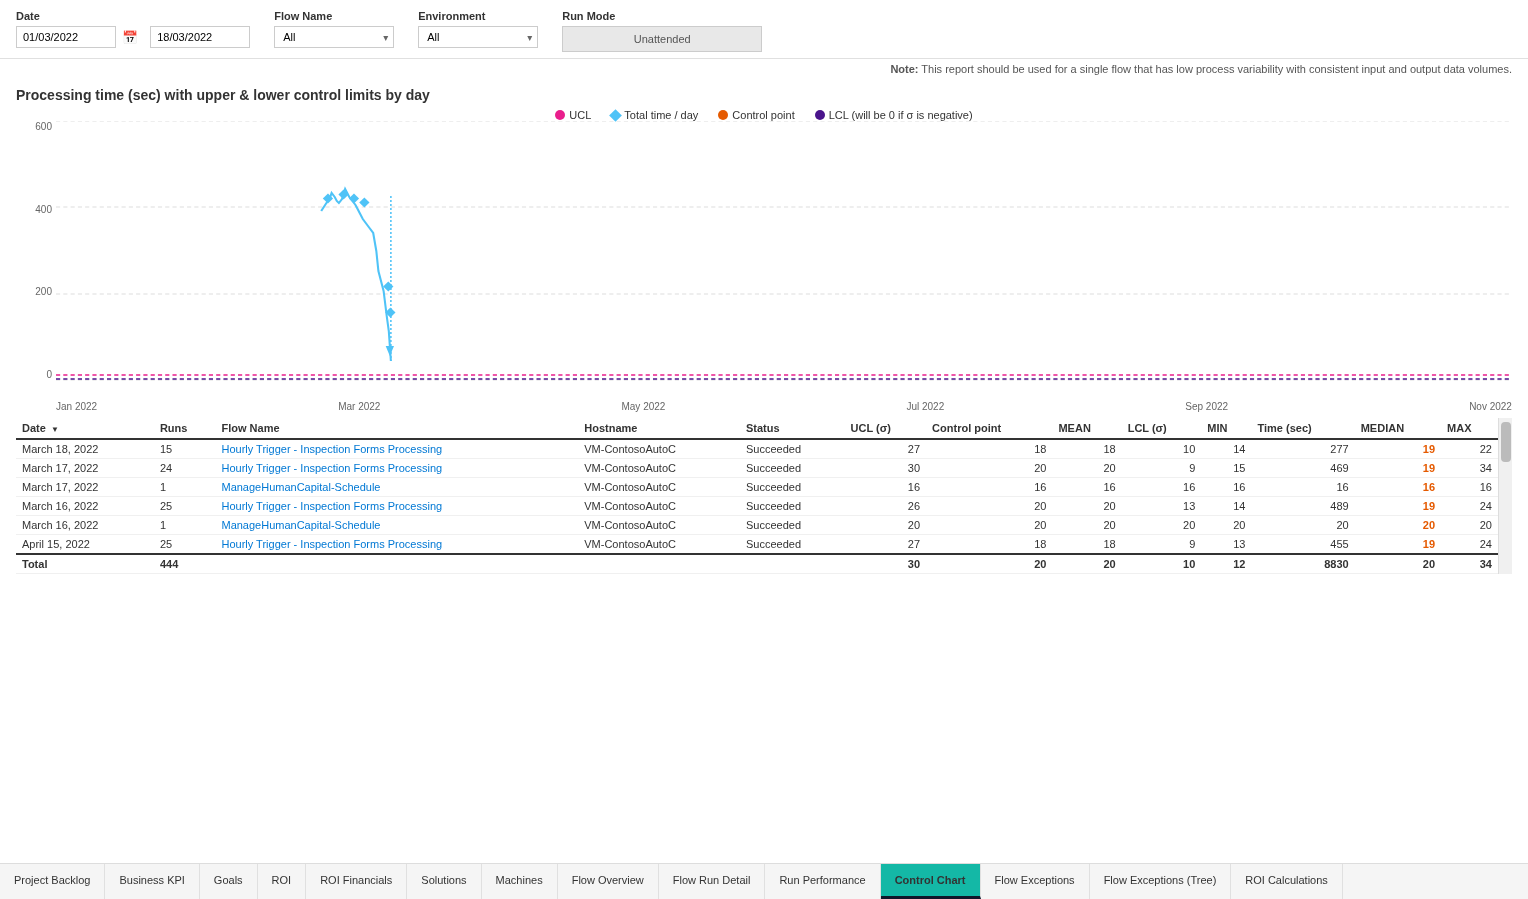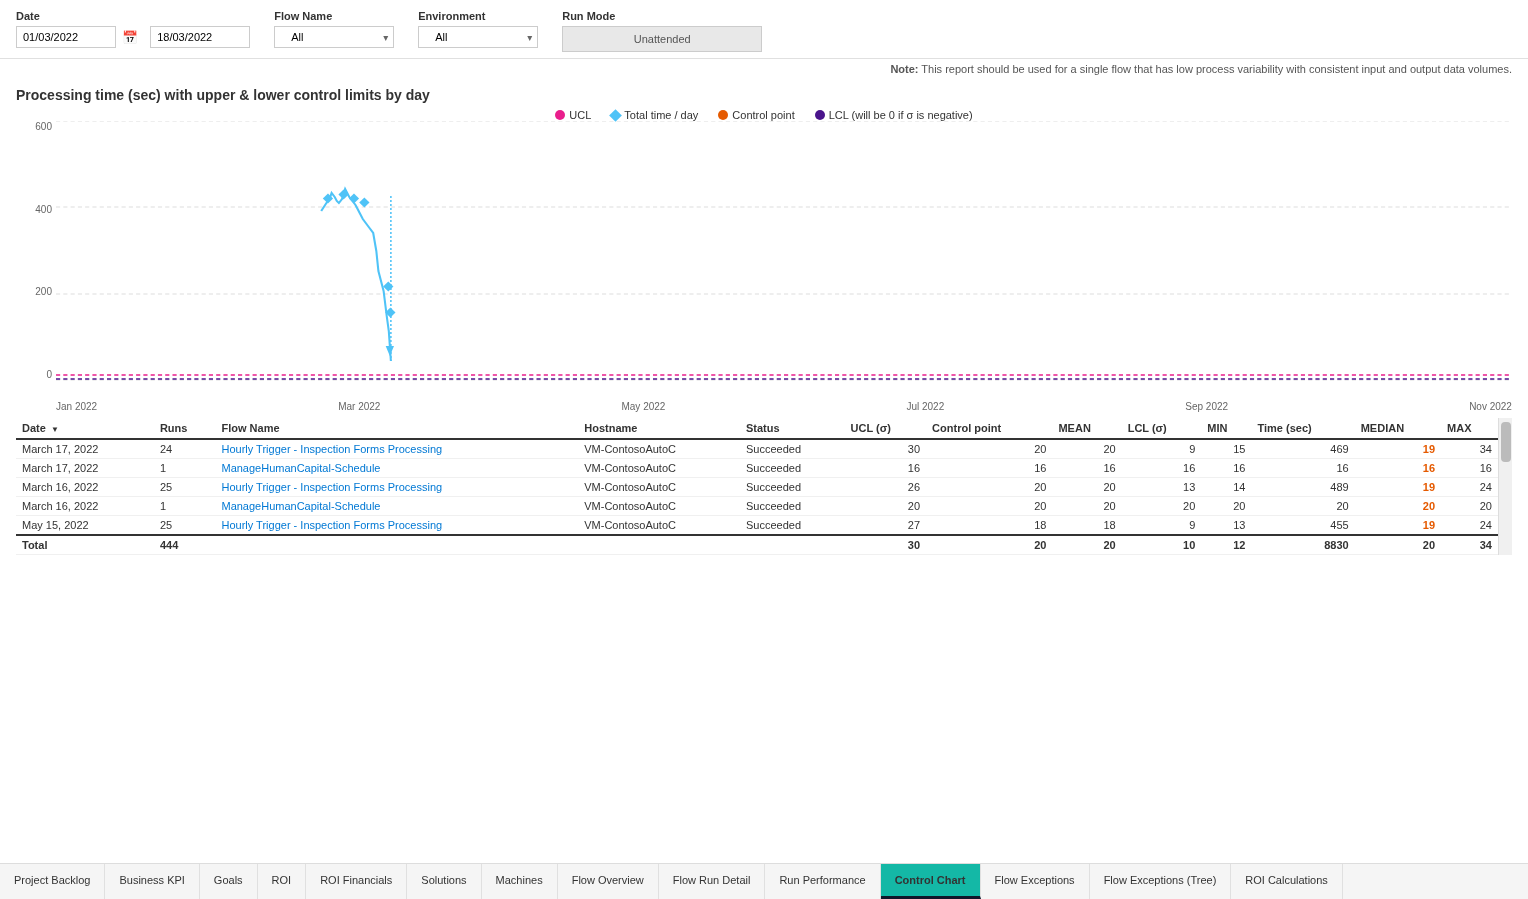--- a/index.html
+++ b/index.html
@@ -3,21 +3,21 @@
   <meta charset="utf-8">
   <style>
     * { box-sizing: border-box; margin: 0; padding: 0; }
     body { font-family: 'Segoe UI', Arial, sans-serif; font-size: 12px; background: #fff; color: #333; overflow: hidden; width: 1528px; height: 899px; }
     
     .top-filters { display: flex; align-items: flex-start; padding: 10px 16px 6px; gap: 24px; border-bottom: 1px solid #e0e0e0; }
     .filter-group { display: flex; flex-direction: column; gap: 4px; }
     .filter-label { font-size: 11px; font-weight: 600; color: #333; }
     .filter-row { display: flex; align-items: center; gap: 6px; }
     .date-input { border: 1px solid #ccc; padding: 4px 6px; font-size: 11px; width: 100px; }
-    .dropdown-select { border: 1px solid #ccc; padding: 4px 24px 4px 16px; font-size: 11px; background: #fff; appearance: none; -webkit-appearance: none; position: relative; min-width: 120px; cursor: pointer; }
+    .dropdown-select { border: 1px solid #ccc; padding: 4px 24px 4px 8px; font-size: 11px; background: #fff; appearance: none; -webkit-appearance: none; position: relative; min-width: 120px; cursor: pointer; }
     .dropdown-wrapper { position: relative; display: inline-block; }
     .dropdown-wrapper::after { content: '▾'; position: absolute; right: 6px; top: 50%; transform: translateY(-50%); font-size: 10px; pointer-events: none; color: #666; }
     .status-btn { background: #e8e8e8; border: 1px solid #ccc; padding: 6px 32px; font-size: 11px; color: #555; cursor: pointer; min-width: 160px; text-align: center; }
     .run-mode-btn { background: #e8e8e8; border: 1px solid #ccc; padding: 6px 32px; font-size: 11px; color: #555; cursor: pointer; min-width: 200px; text-align: center; }
     
     .note-bar { text-align: right; padding: 4px 16px; font-size: 11px; color: #555; }
     .note-bar strong { font-weight: 700; }
     
     .chart-section { padding: 8px 16px 0; }
     .chart-title { font-size: 14px; font-weight: 700; margin-bottom: 6px; }
@@ -166,20 +166,35 @@
             <th class="text-right">Control point</th>
             <th class="text-right">MEAN</th>
             <th class="text-right">LCL (σ)</th>
             <th class="text-right">MIN</th>
             <th class="text-right">Time (sec)</th>
             <th class="text-right">MEDIAN</th>
             <th class="text-right">MAX</th>
           </tr>
         </thead>
         <tbody id="table-body">
+        <tr>
+      <td>March 18, 2022</td>
+      <td>15</td>
+      <td><a class="link-blue">Hourly Trigger - Inspection Forms Processing</a></td>
+      <td>VM-ContosoAutoC</td>
+      <td>Succeeded</td>
+      <td class="text-right">27</td>
+      <td class="text-right">18</td>
+      <td class="text-right">18</td>
+      <td class="text-right">10</td>
+      <td class="text-right">14</td>
+      <td class="text-right">277</td>
+      <td class="text-right" style="color:#e55a00;font-weight:600;">19</td>
+      <td class="text-right">22</td>
+    </tr>
             <tr>
       <td>March 17, 2022</td>
       <td>24</td>
       <td><a class="link-blue">Hourly Trigger - Inspection Forms Processing</a></td>
       <td>VM-ContosoAutoC</td>
       <td>Succeeded</td>
       <td class="text-right">30</td>
       <td class="text-right">20</td>
       <td class="text-right">20</td>
       <td class="text-right">9</td>
@@ -227,21 +242,21 @@
       <td class="text-right">20</td>
       <td class="text-right">20</td>
       <td class="text-right">20</td>
       <td class="text-right">20</td>
       <td class="text-right">20</td>
       <td class="text-right">20</td>
       <td class="text-right" style="color:#e55a00;font-weight:600;">20</td>
       <td class="text-right">20</td>
     </tr>
             <tr>
-      <td>May 15, 2022</td>
+      <td>April 15, 2022</td>
       <td>25</td>
       <td><a class="link-blue">Hourly Trigger - Inspection Forms Processing</a></td>
       <td>VM-ContosoAutoC</td>
       <td>Succeeded</td>
       <td class="text-right">27</td>
       <td class="text-right">18</td>
       <td class="text-right">18</td>
       <td class="text-right">9</td>
       <td class="text-right">13</td>
       <td class="text-right">455</td>

